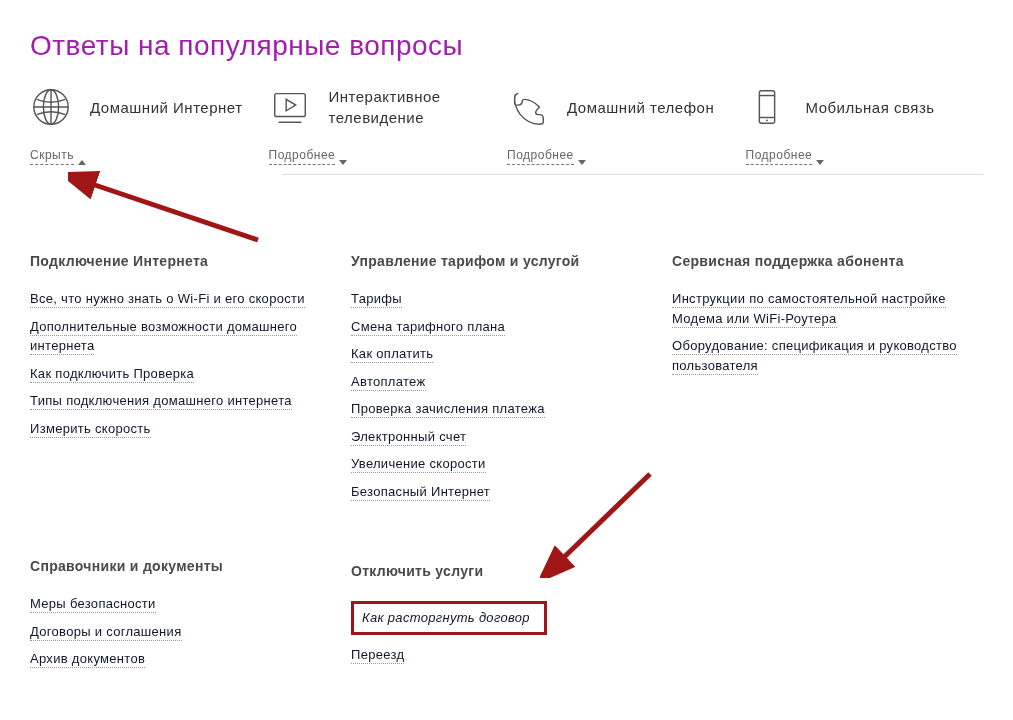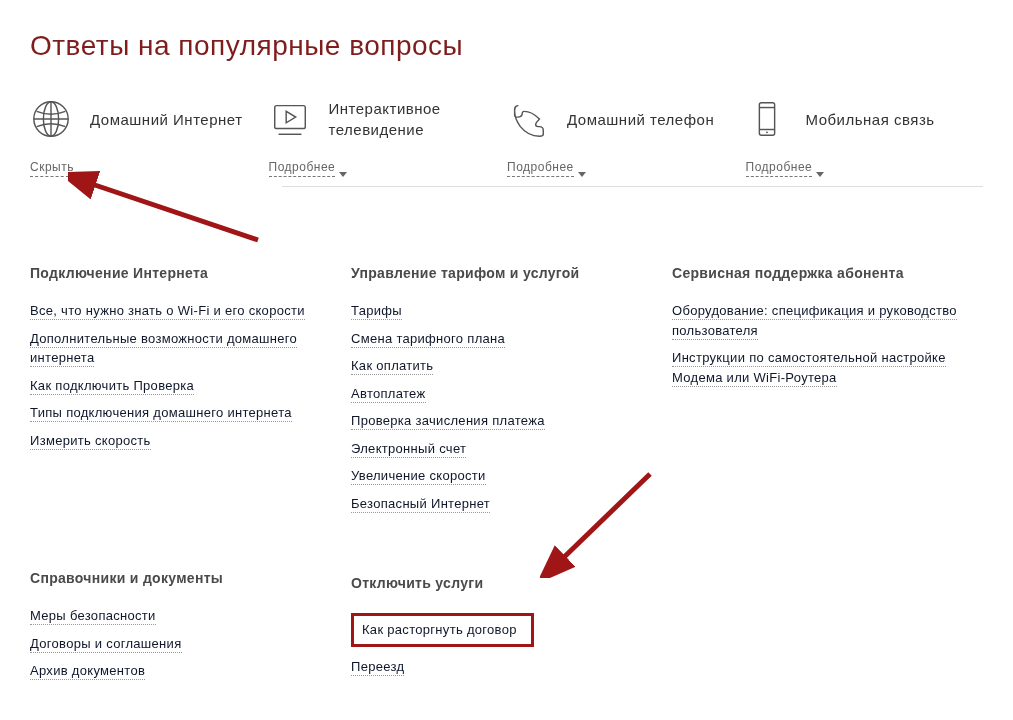--- a/index.html
+++ b/index.html
@@ -8,22 +8,22 @@
       background: #fff;
       width: 1013px;
       height: 720px;
       padding: 30px 30px 30px 30px;
       color: #333;
       position: relative;
     }
     .page-title {
       font-size: 28px;
       font-weight: 300;
-      color: #7f1d1d;
-      margin-bottom: 36px;
+      color: #a21caf;
+      margin-bottom: 24px;
       letter-spacing: 0.5px;
     }
     .categories {
       display: flex;
       gap: 1px;
       position: relative;
       margin-bottom: 1px;
     }
     .category {
       flex: 1;
@@ -105,21 +105,21 @@
       padding-bottom: 1px;
       line-height: 1.5;
       letter-spacing: 0.3px;
     }
     .highlight-box {
       border: 3px solid #a01515;
       padding: 4px 14px 4px 8px;
       display: inline-block;
       margin: 2px 0;
     }
-    .highlight-box a { border-bottom: none; }
+    .highlight-box a { border-bottom: none; font-style: italic; }
     
     .ann-arrow {
       position: absolute;
       pointer-events: none;
     }
     svg { display: block; }
     .icon-stroke { stroke: #555; stroke-width: 1.5; fill: none; }
   </style>
 </head>
 <body>
@@ -244,22 +244,22 @@
         <li><span class="highlight-box"><a href="#">Как расторгнуть договор</a></span></li>
         <li><a href="#">Переезд</a></li>
       </ul>
     </div>
   </div>
 
   <div class="column">
     <div class="section">
       <div class="section-head">Сервисная поддержка абонента</div>
       <ul class="link-list">
+        <li><a href="#">Инструкции по самостоятельной настройке Модема или WiFi-Роутера</a></li>
         <li><a href="#">Оборудование: спецификация и руководство пользователя</a></li>
-        <li><a href="#">Инструкции по самостоятельной настройке Модема или WiFi-Роутера</a></li>
       </ul>
     </div>
   </div>
 
 </div>
 
 <svg class="ann-arrow" style="left:68px; top:170px;" width="200" height="80">
   <defs>
       <marker id="ah1" markerWidth="10" markerHeight="10" refX="2" refY="3" orient="auto">
         <polygon points="0,0 8,3 0,6" fill="#a01515"></polygon>

